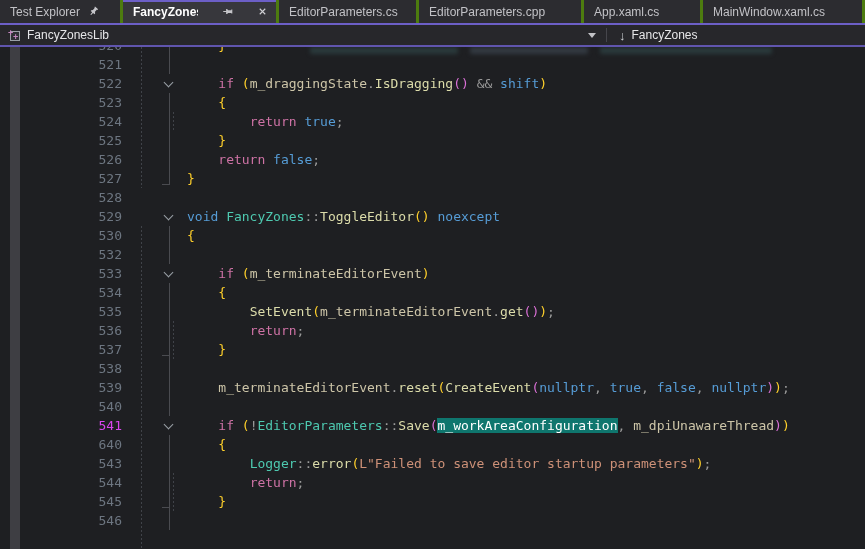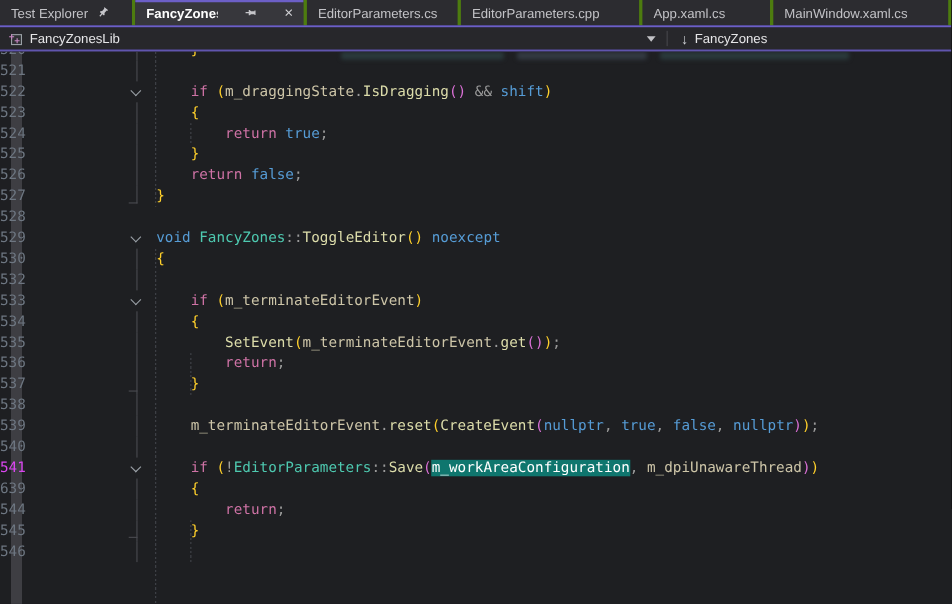--- a/index.html
+++ b/index.html
@@ -37,22 +37,22 @@
 
   
   #editor{position:absolute;left:0;top:47px;width:865px;height:502px;background:#1e1f22;
           overflow:hidden;}
   #margin-stripe{position:absolute;left:10px;top:0;width:10px;height:502px;background:#3e3e43;}
   .guide{position:absolute;width:1px;
          background:repeating-linear-gradient(to bottom,#404349 0 2px,transparent 2px 4px);}
   #rows{position:absolute;left:0;top:-11px;width:865px;}
   .row{display:flex;height:19px;line-height:19px;font-family:"DejaVu Sans Mono",monospace;
        font-size:13px;position:relative;}
-  .ln{width:77px;text-align:left;color:#6d7681;flex:none;
-      font-family:"DejaVu Sans Mono",monospace;font-size:13px;}
+  .ln{width:77px;text-align:right;color:#6d7681;flex:none;
+      font-family:"DejaVu Sans Mono",monospace;font-size:13px;margin-left:45px;}
   .ln.cur{color:#d946ef;font-weight:normal;}
   .fold{width:65px;flex:none;position:relative;}
   .fold .vline{position:absolute;left:47px;top:0;bottom:0;width:1px;background:#4a4b50;}
   .fold .vline.short{bottom:3px;}
   .fold .tick{position:absolute;left:40px;bottom:3px;width:8px;height:1px;background:#4a4b50;}
   .chev{position:absolute;left:43px;top:5px;width:7px;height:7px;box-sizing:border-box;
         border-left:1.5px solid #9aa0a6;border-bottom:1.5px solid #9aa0a6;
         transform:rotate(-45deg);cursor:pointer;}
   .code{white-space:pre;flex:1;}
   .smudge{position:absolute;height:7px;top:11px;filter:blur(2px);border-radius:2px;}
@@ -276,25 +276,32 @@
           <span class="code"><span></span></span>
         </div>
         <div class="row">
           <span class="ln cur">541</span>
           <span class="fold">
             <span class="chev"></span>
           </span>
           <span class="code"><span>    </span><span class="tk-ctrl">if</span><span class="tk-pln"> </span><span class="tk-br1">(</span><span class="tk-pun">!</span><span class="tk-typ">EditorParameters</span><span class="tk-pun">::</span><span class="tk-fn">Save</span><span class="tk-br2">(</span><span class="tk-hl">m_workAreaConfiguration</span><span class="tk-pun">,</span><span class="tk-pln"> </span><span class="tk-fld">m_dpiUnawareThread</span><span class="tk-br2">)</span><span class="tk-br1">)</span></span>
         </div>
         <div class="row">
-          <span class="ln">639</span>
+          <span class="ln">640</span>
           <span class="fold">
             <span class="vline"></span>
           </span>
           <span class="code"><span>    </span><span class="tk-br1">{</span></span>
+        </div>
+        <div class="row">
+          <span class="ln">543</span>
+          <span class="fold">
+            <span class="vline"></span>
+          </span>
+          <span class="code"><span>        </span><span class="tk-typ">Logger</span><span class="tk-pun">::</span><span class="tk-fn">error</span><span class="tk-br1">(</span><span class="tk-str">L"Failed to save editor startup parameters"</span><span class="tk-br1">)</span><span class="tk-pun">;</span></span>
         </div>
         <div class="row">
           <span class="ln">544</span>
           <span class="fold">
             <span class="vline"></span>
           </span>
           <span class="code"><span>        </span><span class="tk-ctrl">return</span><span class="tk-pun">;</span></span>
         </div>
         <div class="row">
           <span class="ln">545</span>

